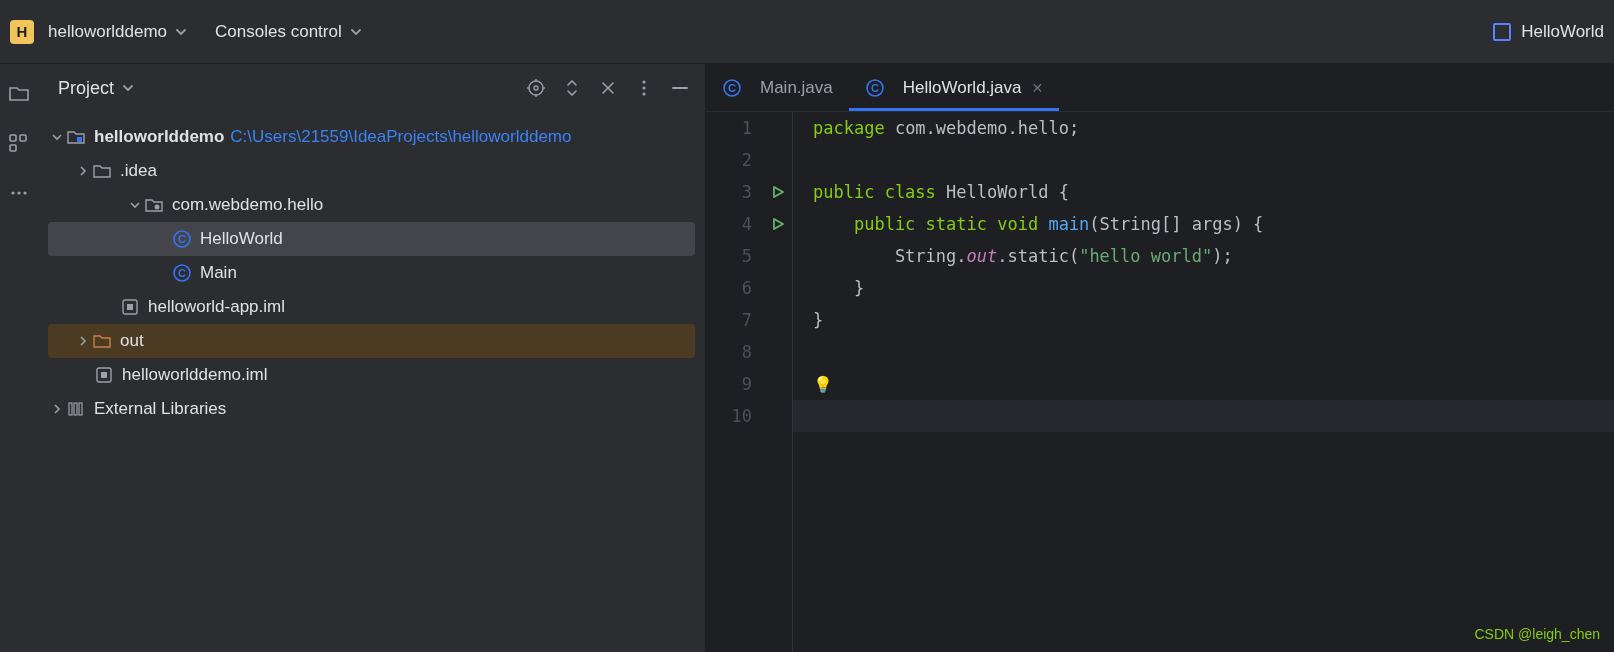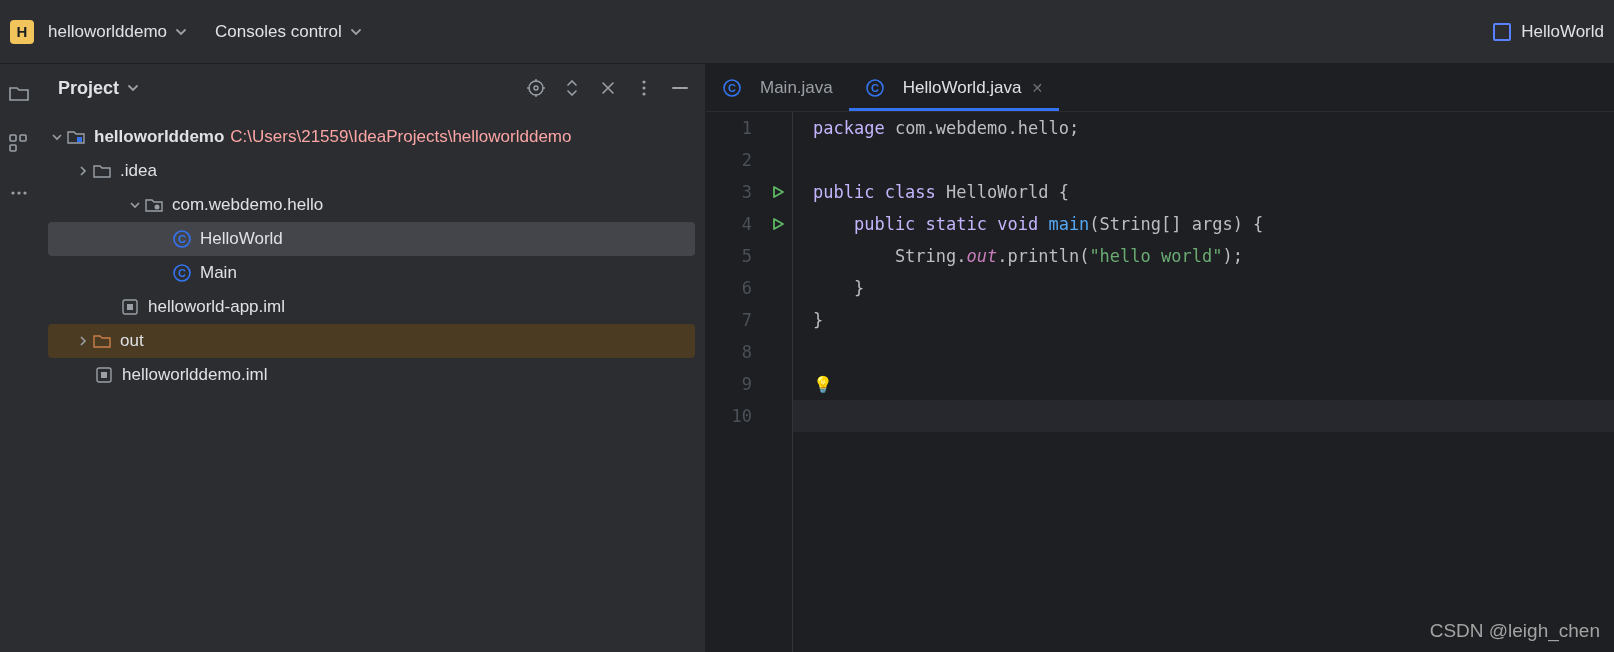--- a/index.html
+++ b/index.html
@@ -79,21 +79,20 @@
   background: #2b2d30;
   border-right: 1px solid #1e1f22;
   display: flex;
   flex-direction: column;
 }
 .sidebar-header {
   height: 48px;
   display: flex;
   align-items: center;
   padding: 0 16px 0 20px;
-  font-weight: bold;
 }
 .sidebar-title {
   font-size: 18px;
   color: #dfe1e5;
   display: flex;
   align-items: center;
 }
 .sidebar-actions {
   margin-left: auto;
   display: flex;
@@ -126,21 +125,21 @@
 }
 .node-icon {
   width: 20px; height: 20px;
   margin-right: 8px;
   display: inline-flex;
   align-items: center;
   justify-content: center;
   flex-shrink: 0;
 }
 .file-label { color: #dfe1e5; }
-.dim-label { color: #fca5a5; margin-left: 6px; }
+.dim-label { color: #3b82f6; margin-left: 6px; }
 .bold-label { font-weight: 600; }
 
 .editor {
   flex: 1;
   background: #1e1f22;
   display: flex;
   flex-direction: column;
 }
 .tabs {
   height: 48px;
@@ -192,36 +191,36 @@
   justify-content: center;
   height: 32px;
 }
 .code-lines {
   flex: 1;
   padding-left: 20px;
   position: relative;
   border-left: 1px solid #313438;
 }
 .line { height: 32px; white-space: pre; }
-.kw { color: #c4b5fd; }
+.kw { color: #84cc16; }
 .cls { color: #bcbec4; }
 .mname { color: #56a8f5; }
 .str { color: #6aab73; }
 .field { color: #c77dbb; font-style: italic; }
 .ident { color: #bcbec4; }
 .bulb {
   color: #f2c55c;
   font-size: 16px;
 }
 .watermark {
   position: absolute;
   bottom: 10px;
   right: 14px;
-  color: #a3a3a3;
-  font-size: 19px;
+  color: #84cc16;
+  font-size: 14px;
 }
 svg { display: block; }
 </style>
 </head>
 <body>
 
 <div class="topbar">
   <div class="project-badge">H</div>
   <div class="top-item">
     <span>helloworlddemo</span>
@@ -409,20 +408,36 @@
       <div class="tree-row">
         <span class="indent" style="width:46px"></span>
         <span class="node-icon">
             <svg width="16" height="16" viewBox="0 0 16 16">
               <rect x="1" y="1" width="14" height="14" rx="2" stroke="#9aa0a6" stroke-width="1.4" fill="none"></rect>
               <rect x="5" y="5" width="6" height="6" fill="#9aa0a6"></rect>
             </svg>
           </span>
         <span class="file-label">helloworlddemo.iml</span>
       </div>
+      <div class="tree-row">
+        <span class="indent" style="width:0px"></span>
+        <span class="arrow">
+            <svg width="10" height="10" viewBox="0 0 10 10">
+              <path d="M3 1l4 4-4 4" stroke="#9aa0a6" stroke-width="1.6" fill="none"></path>
+            </svg>
+          </span>
+        <span class="node-icon">
+            <svg width="18" height="16" viewBox="0 0 18 16">
+              <rect x="2" y="2" width="3" height="12" stroke="#9aa0a6" stroke-width="1.2" fill="none"></rect>
+              <rect x="7" y="2" width="3" height="12" stroke="#9aa0a6" stroke-width="1.2" fill="none"></rect>
+              <rect x="12" y="2" width="3" height="12" stroke="#9aa0a6" stroke-width="1.2" fill="none"></rect>
+            </svg>
+          </span>
+        <span class="file-label">External Libraries</span>
+      </div>
     </div>
   </div>
 
   <div class="editor">
     <div class="tabs">
       <div class="tab">
         <span class="node-icon">
             <svg width="18" height="18" viewBox="0 0 18 18">
               <circle cx="9" cy="9" r="8" stroke="#3574f0" stroke-width="1.6" fill="none"></circle>
               <text x="9" y="13" text-anchor="middle" font-size="11" font-family="Arial" fill="#3574f0" font-weight="bold">C</text>
@@ -473,21 +488,21 @@
         <div class="line"></div>
         <div class="line"></div>
         <div class="line"></div>
         <div class="line"></div>
       </div>
       <div class="code-lines">
         <div class="line"><span class="kw">package</span><span class="ident"> com.webdemo.hello;</span></div>
         <div class="line"></div>
         <div class="line"><span class="kw">public class</span><span class="cls"> HelloWorld {</span></div>
         <div class="line"><span class="kw">    public static void</span><span class="mname"> main</span><span class="ident">(String[] args) {</span></div>
-        <div class="line"><span class="ident">        String.</span><span class="field">out</span><span class="ident">.println(</span><span class="str">"hello world"</span><span class="ident">);</span></div>
+        <div class="line"><span class="ident">        String.</span><span class="field">out</span><span class="ident">.static(</span><span class="str">"hello world"</span><span class="ident">);</span></div>
         <div class="line"><span class="ident">    }</span></div>
         <div class="line"><span class="ident">}</span></div>
         <div class="line"></div>
         <div class="line"><span class="bulb">💡</span></div>
         <div class="line" style="background:#26282e;margin-left:-20px;padding-left:20px"></div>
       </div>
     </div>
   </div>
 </div>
 

